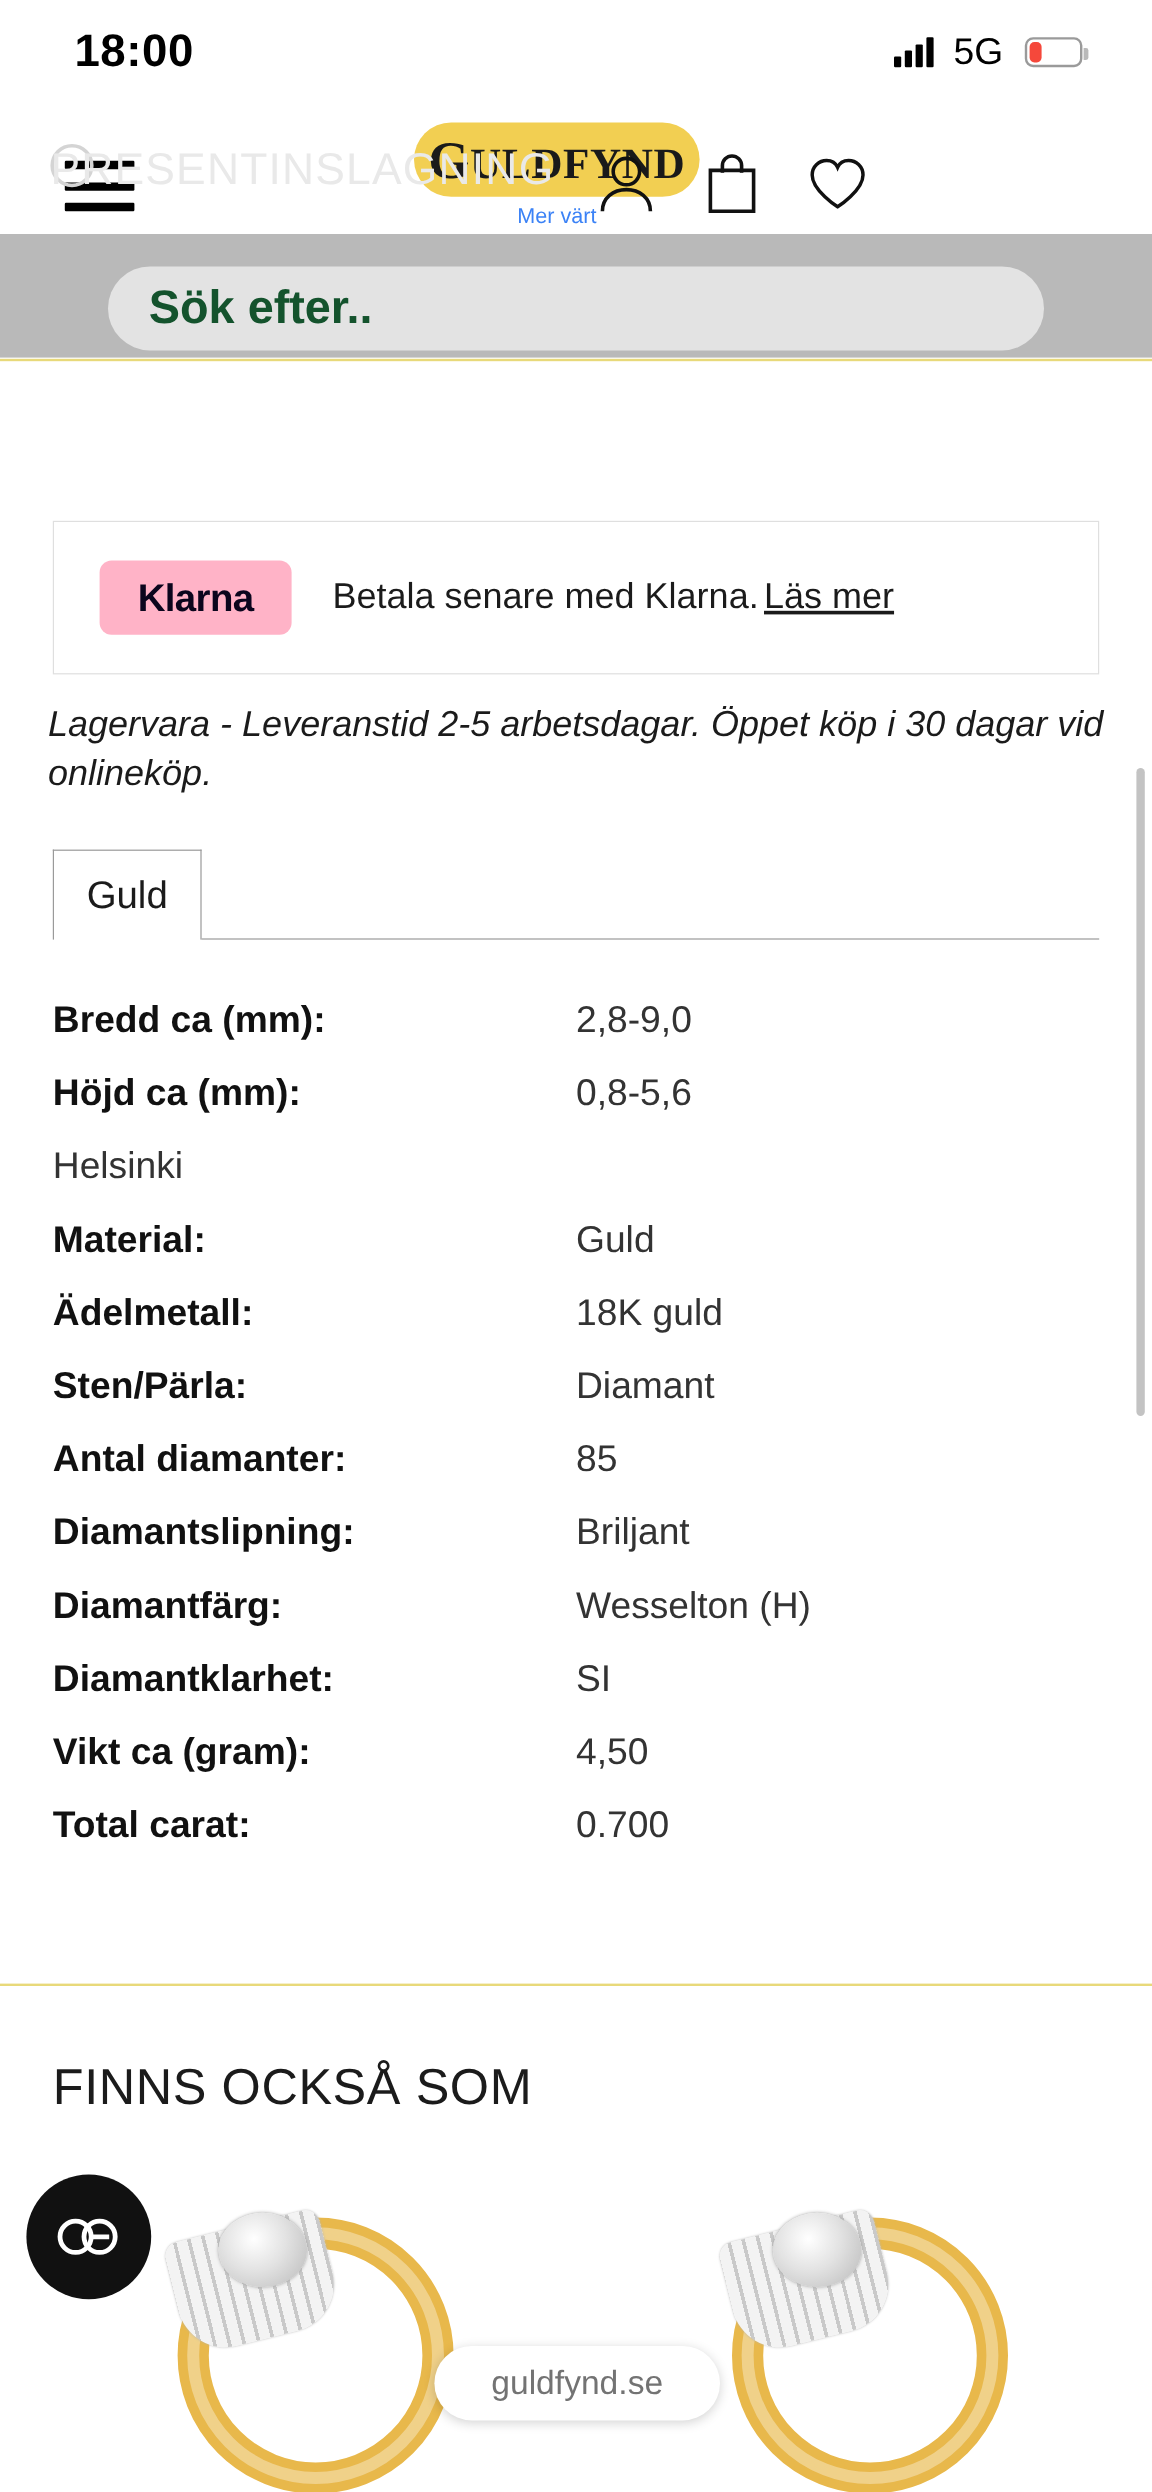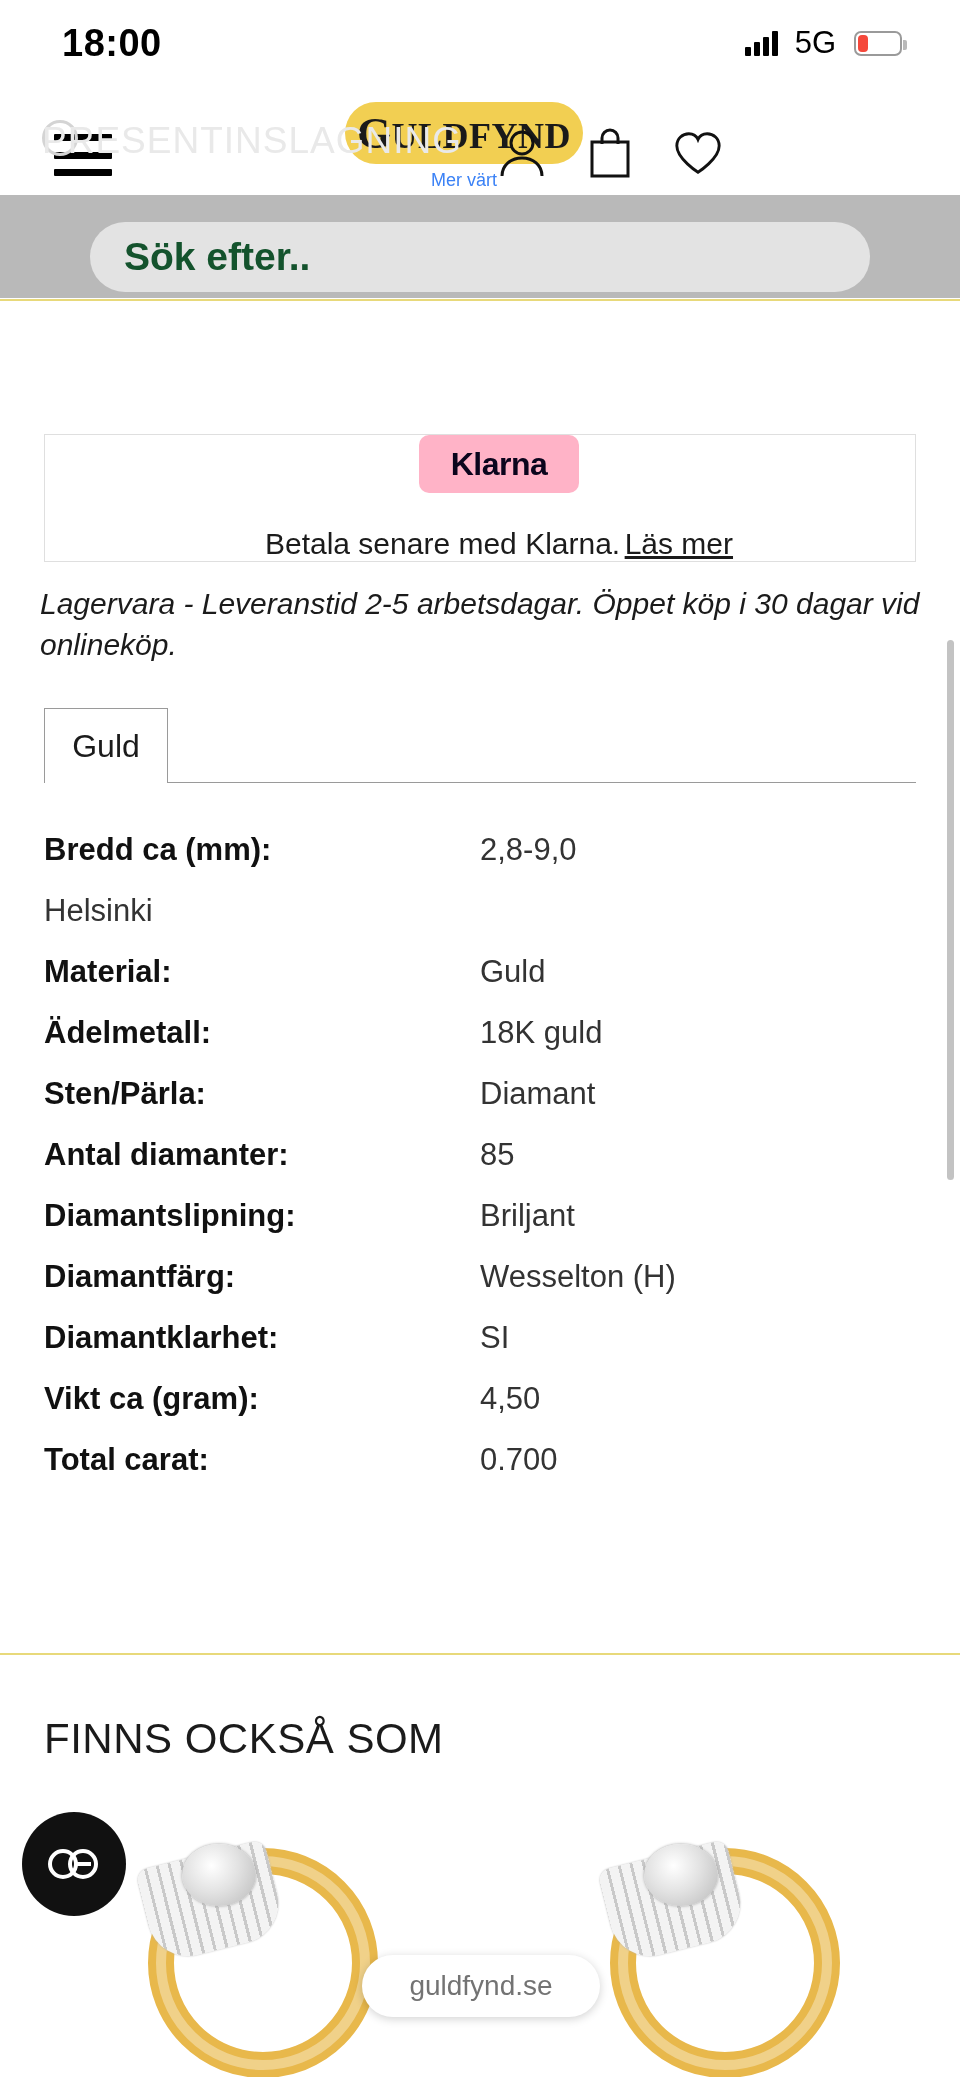--- a/index.html
+++ b/index.html
@@ -233,21 +233,20 @@
     position: absolute;
     left: 44px;
     top: 434px;
     width: 872px;
     height: 128px;
     border: 1px solid #dfdfdf;
     display: flex;
     align-items: center;
     padding-left: 38px;
     gap: 34px;
-    flex-direction: column;
   }
   .klarna-badge {
     width: 160px;
     height: 62px;
     background: #ffb3c7;
     border-radius: 10px;
     display: flex;
     align-items: center;
     justify-content: center;
     font-size: 32px;
@@ -527,20 +526,24 @@
     <div class="tab-active">Guld</div>
     <div class="tab-rule"></div>
   </div>
 
   <div class="specs">
     <div class="spec-row">
       <div class="spec-label">Bredd ca (mm):</div>
       <div class="spec-value">2,8-9,0</div>
     </div>
     <div class="spec-row">
+      <div class="spec-label">Höjd ca (mm):</div>
+      <div class="spec-value">0,8-5,6</div>
+    </div>
+    <div class="spec-row">
       <div class="spec-value">Helsinki</div>
     </div>
     <div class="spec-row">
       <div class="spec-label">Material:</div>
       <div class="spec-value">Guld</div>
     </div>
     <div class="spec-row">
       <div class="spec-label">Ädelmetall:</div>
       <div class="spec-value">18K guld</div>
     </div>

